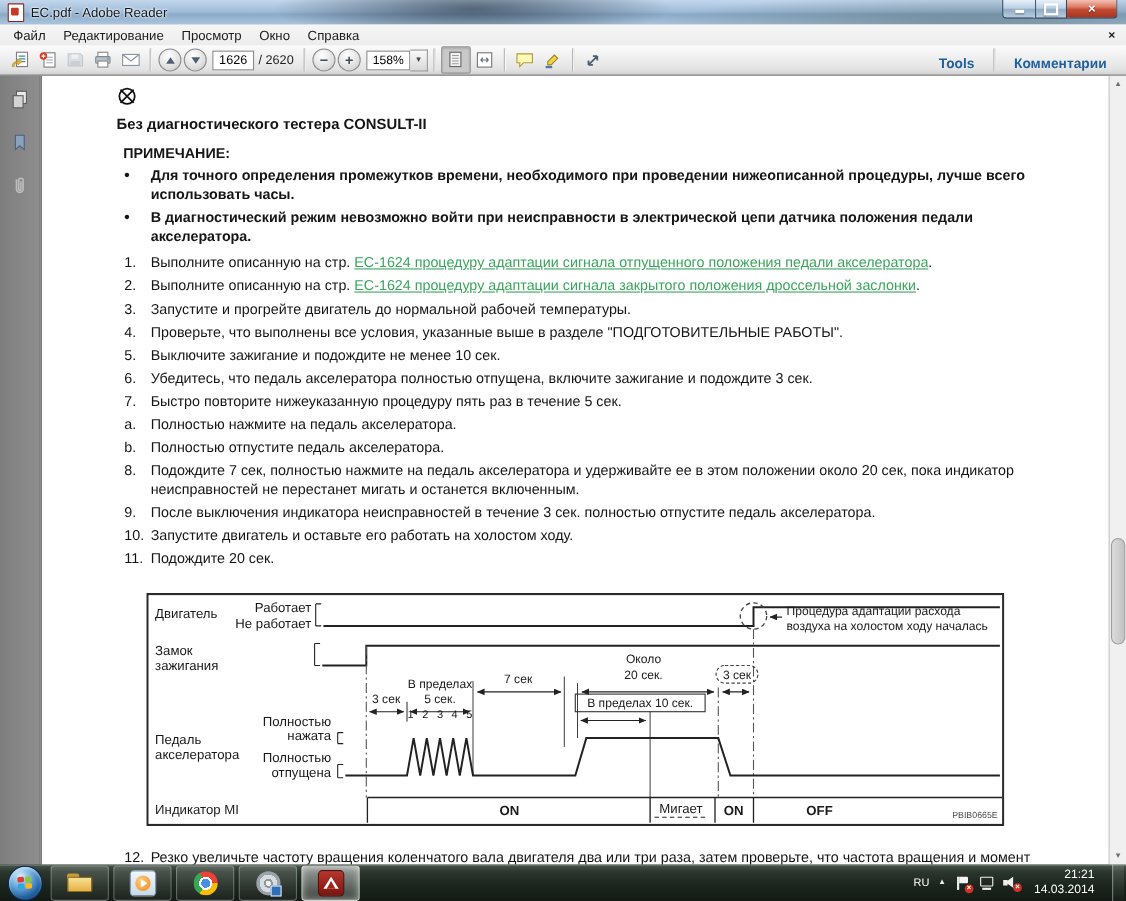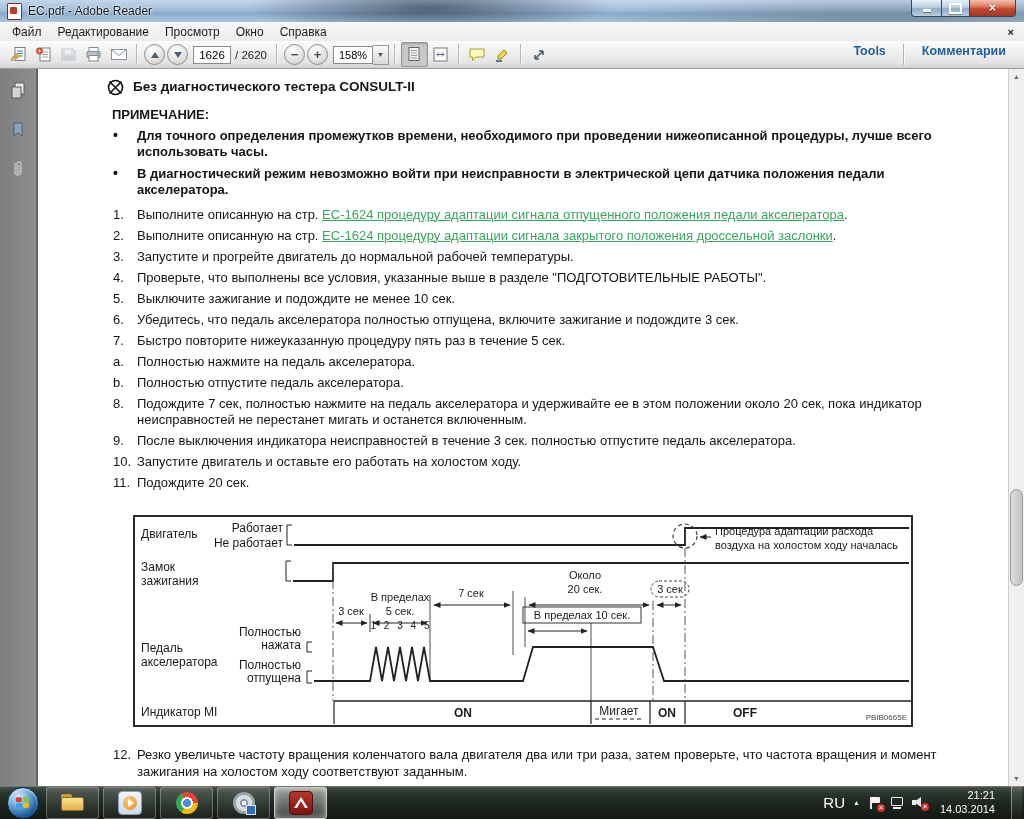--- a/index.html
+++ b/index.html
@@ -45,38 +45,38 @@
   .tri-up{width:0;height:0;border-left:4px solid transparent;border-right:4px solid transparent;border-bottom:6px solid #4e6070;}
   .tri-down{width:0;height:0;border-left:4px solid transparent;border-right:4px solid transparent;border-top:6px solid #4e6070;}
   .circ .pm{font-size:13px;font-weight:bold;color:#3c4e5d;line-height:1;margin-top:-1px;}
   .pagebox{width:36px;height:16px;border:1px solid #8a8a8a;background:#fff;font-size:11.5px;text-align:center;
     font-family:"Liberation Sans",sans-serif;margin:0 4px;padding:0;}
   .pagetotal{font-size:11.5px;color:#222;margin-right:4px;white-space:nowrap;}
   .zoombox{width:38px;height:16px;border:1px solid #8a8a8a;background:#fff;font-size:11px;display:flex;
     align-items:center;justify-content:center;margin-left:4px;}
   .dropbtn{width:15px;height:18px;border:1px solid #9a9a9a;border-left:none;background:linear-gradient(#fafafa,#d8d8d8);
     display:flex;align-items:center;justify-content:center;font-size:7px;color:#444;}
-  .tb-right{margin-left:auto;display:flex;align-items:flex-start;gap:12px;padding-right:12px;}
+  .tb-right{margin-left:auto;display:flex;align-items:flex-end;gap:12px;padding-right:12px;}
   .bluelink{color:#1f5f9e;font-weight:bold;font-size:12.5px;}
 
   
   .workarea{position:absolute;top:69px;left:0;right:0;bottom:33px;display:flex;background:#8f8f8f;}
   .sidebar{width:36px;background:linear-gradient(90deg,#7e7e7e,#8e8e8e);border-right:1px solid #696969;
     display:flex;flex-direction:column;align-items:center;padding-top:12px;gap:20px;}
   .page{flex:1;background:#ffffff;border-left:1px solid #5e5e5e;position:relative;overflow:hidden;}
   .scrollbar{width:15px;background:#f0f0f0;border-left:1px solid #cfcfcf;position:relative;}
   .sb-btn{position:absolute;left:0;right:0;height:15px;display:flex;align-items:center;justify-content:center;
     font-size:7px;color:#6f6f6f;background:#f0f0f0;}
   .sb-btn.up{top:0;} .sb-btn.down{bottom:0;}
   .sb-thumb{position:absolute;left:1px;right:1px;top:420px;height:95px;border:1px solid #9c9c9c;border-radius:7px;
     background:linear-gradient(90deg,#dcdcdc,#c2c2c2);}
 
   
   .doc{position:absolute;inset:0;padding-top:9px;font-size:13px;color:#151515;line-height:16.5px;}
-  .heading-row{margin-left:68px;display:flex;align-items:center;gap:8px;font-weight:bold;font-size:13.5px;}
+  .heading-row{margin-left:68px;display:flex;gap:8px;font-weight:bold;font-size:13.5px;flex-direction:column;}
   .note-label{margin:10px 0 4px 74px;font-weight:bold;}
   .li{display:grid;grid-template-columns:24px 1fr;margin:0 0 4.5px 75px;width:833px;}
   .li.bold{font-weight:bold;margin-bottom:5px;}
   .li .bullet{font-size:14px;line-height:15px;}
   .greenlink{color:#3aa55c;text-decoration:underline;cursor:pointer;}
   .fig{margin:23px 0 0 95px;}
   .fig-svg text{font-size:12px;fill:#1a1a1a;}
   .fig-svg text.small{font-size:11px;}
   .fig-svg text.tiny{font-size:10px;}
   .fig-svg text.code{font-size:8px;fill:#4a4a4a;}
@@ -119,21 +119,21 @@
   .ic-disc{width:22px;height:22px;border-radius:50%;position:relative;
     background:radial-gradient(circle,#f2f2f2 0 2.5px,#8f969c 2.5px 4px,#d7dce0 4px 8px,#9aa3aa 8px 11px);}
   .ic-disc::after{content:"";position:absolute;right:-1px;bottom:-1px;width:8px;height:8px;background:#2e6fb8;border:1px solid #dfe7ef;}
   .ic-adobe{width:22px;height:22px;border-radius:4px;background:linear-gradient(#b5362c,#7c1410);border:1px solid #55100c;
     display:flex;align-items:center;justify-content:center;}
   .ic-adobe .a{width:0;height:0;border-left:7px solid transparent;border-right:7px solid transparent;
     border-bottom:11px solid #fff;position:relative;}
   .ic-adobe .a::after{content:"";position:absolute;left:-4px;top:4px;width:0;height:0;
     border-left:4px solid transparent;border-right:4px solid transparent;border-bottom:7px solid #9c241b;}
   .tray{margin-left:auto;display:flex;align-items:center;gap:8px;color:#fff;padding-right:2px;}
-  .tray-lang{font-size:15px;}
+  .tray-lang{font-size:10px;}
   .tray-arrow{font-size:7px;color:#eee;}
   .tray-flag{width:14px;height:14px;position:relative;}
   .tray-flag::before{content:"";position:absolute;left:2px;top:1px;width:2px;height:12px;background:#e8e8e8;}
   .tray-flag::after{content:"";position:absolute;left:4px;top:1px;width:8px;height:6px;background:#f4f4f4;border-radius:0 1px 1px 0;}
   .badge{position:absolute;right:-3px;bottom:-2px;width:8px;height:8px;border-radius:50%;background:#d03025;
     color:#fff;font-size:7px;line-height:8px;text-align:center;font-weight:bold;}
   .tray-net{width:14px;height:13px;position:relative;}
   .tray-net::before{content:"";position:absolute;left:1px;top:1px;width:10px;height:7px;border:1.5px solid #f0f0f0;border-radius:1px;}
   .tray-net::after{content:"";position:absolute;left:3px;bottom:0;width:8px;height:2px;background:#f0f0f0;}
   .tray-vol{width:15px;height:13px;position:relative;}

